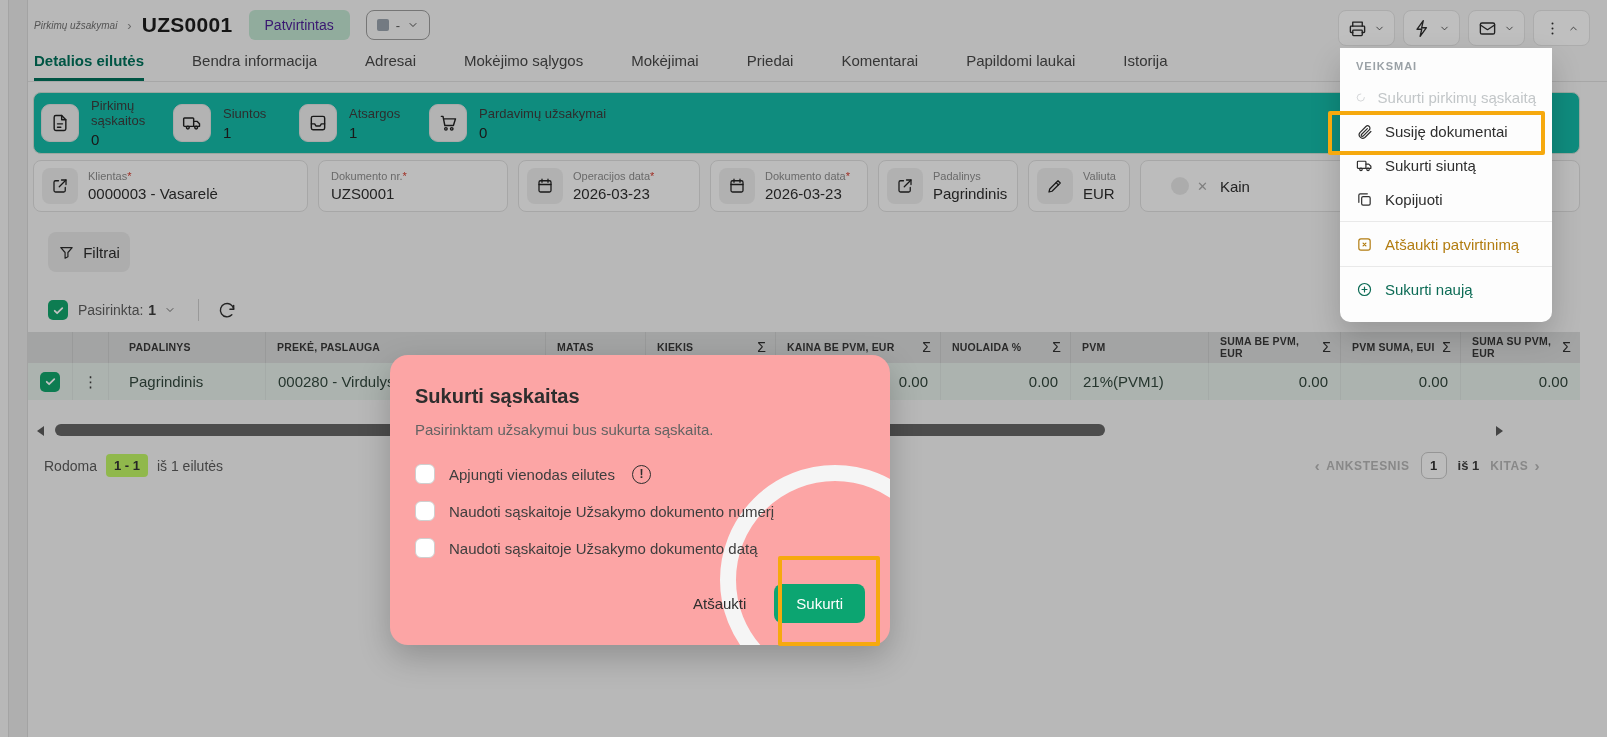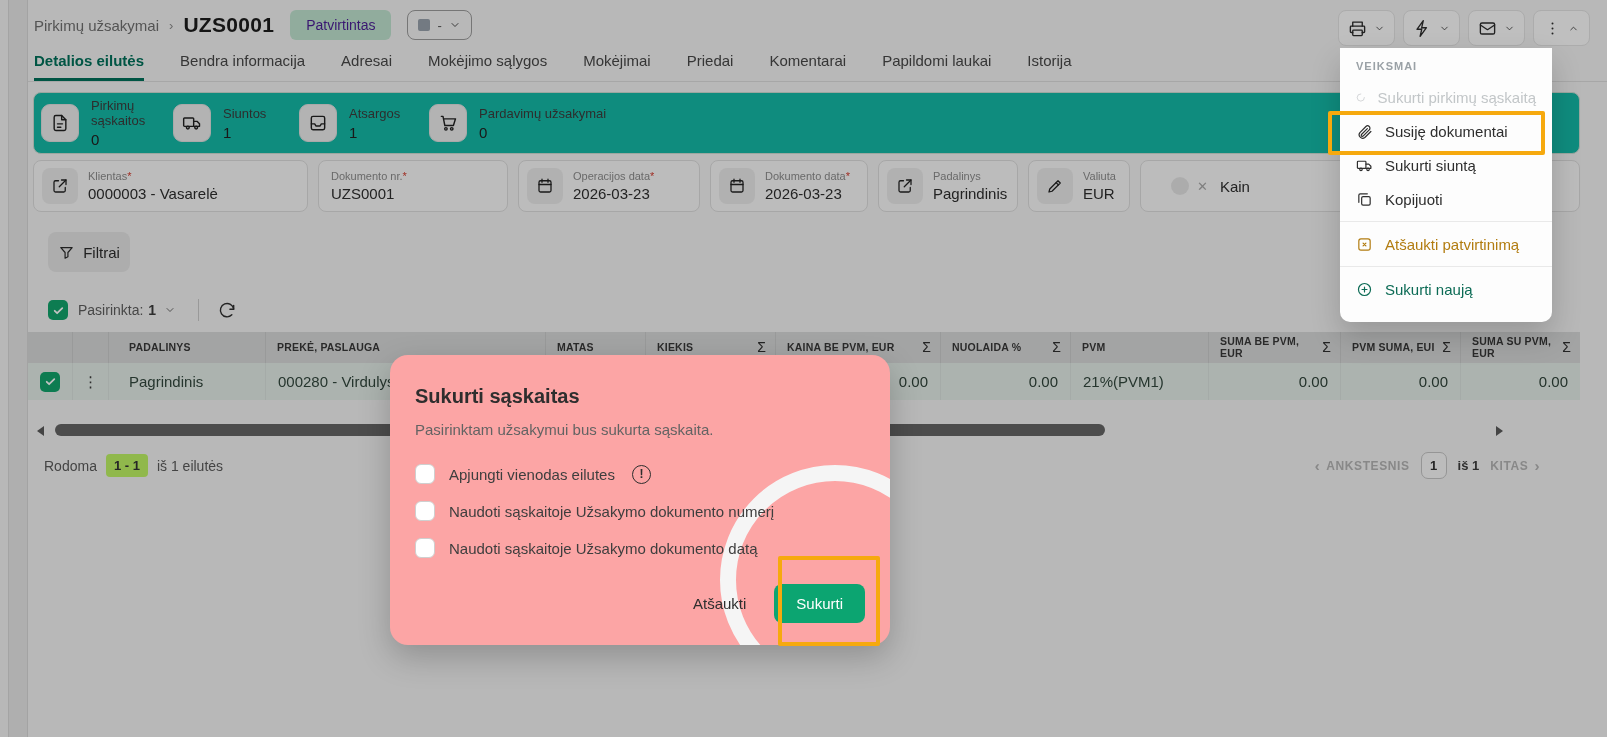--- a/index.html
+++ b/index.html
@@ -3,32 +3,32 @@
 <meta charset="utf-8">
 <style>
   * { margin:0; padding:0; box-sizing:border-box; }
   body { font-family:"Liberation Sans", sans-serif; }
   .screen { position:relative; width:1607px; height:737px; background:#f2f2f2; overflow:hidden; color:#2f2f2f; }
   .left-rail { position:absolute; left:8px; top:0; width:20px; height:100%; background:#e7e7e7; border-left:1px solid #d8d8d8; border-right:1px solid #d6d6d6; }
   svg { stroke:currentColor; fill:none; stroke-width:1.7; stroke-linecap:round; stroke-linejoin:round; }
 
   
   .topbar { position:absolute; left:28px; top:0; height:50px; display:flex; align-items:center; padding-left:6px; }
-  .crumb { font-size:15px; color:#6f6f6f; }
+  .crumb { font-size:10px; color:#6f6f6f;font-style:italic; }
   .crumb-sep { margin:0 10px; color:#8a8a8a; font-size:13px; }
   .doc-title { font-size:21px; font-weight:bold; color:#1c1c1c; margin-right:16px; letter-spacing:.3px; }
   .badge { background:#bfe3cf; color:#4c1d95; font-size:14px; padding:7px 16px; border-radius:6px; }
   .status-pill { margin-left:16px; height:30px; border:1px solid #9b9b9b; border-radius:8px; display:flex; align-items:center; gap:7px; padding:0 10px; }
   .status-sq { width:12px; height:12px; background:#98a1ab; border-radius:2px; }
   .status-dash { font-size:13px; color:#555; }
   .toolbar { position:absolute; top:10px; right:17px; display:flex; gap:8px; }
   .tool-btn { width:57px; height:36px; border-radius:8px; background:#fbfbfb; border:1px solid #e2e2e2; display:flex; align-items:center; justify-content:center; gap:7px; color:#2d2d2d; }
 
   
-  .tabs { position:absolute; left:28px; top:52px; width:1579px; height:30px; display:flex; gap:36px; padding-left:6px; border-bottom:1px solid #dcdcdc; }
+  .tabs { position:absolute; left:28px; top:52px; width:1579px; height:30px; display:flex; gap:48px; padding-left:6px; border-bottom:1px solid #dcdcdc; }
   .tab { font-size:15px; color:#474747; padding-bottom:9px; white-space:nowrap; }
   .tab.active { color:#00705a; font-weight:bold; border-bottom:3px solid #00705a; }
 
   
   .summary { position:absolute; left:33px; top:92px; width:1547px; height:62px; background:#14b8a6; border:1px solid #ccdcd3; border-radius:8px; display:flex; align-items:center; padding-left:7px; }
   .scard { display:flex; align-items:center; gap:12px; }
   .sc1{width:132px} .sc2{width:126px} .sc3{width:130px} .sc4{width:300px}
   .icon-sq { width:38px; height:38px; background:#ebebeb; border:1px solid #dfdfdf; border-radius:9px; display:flex; align-items:center; justify-content:center; color:#222; flex:none; }
   .scard .txt { display:flex; flex-direction:column; }
   .scard .lbl { font-size:13px; color:#3c3c3c; }

